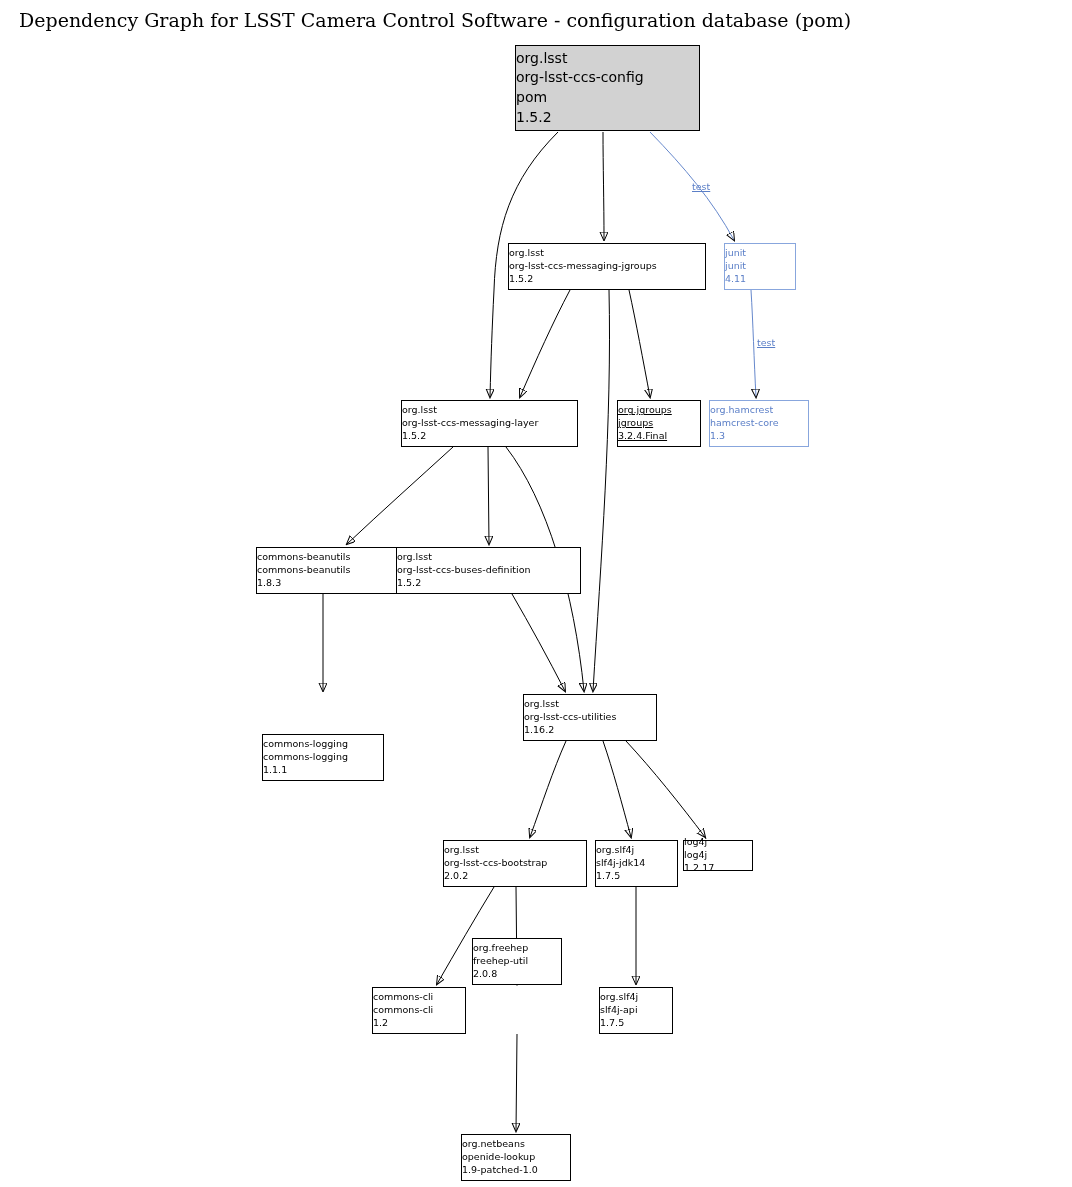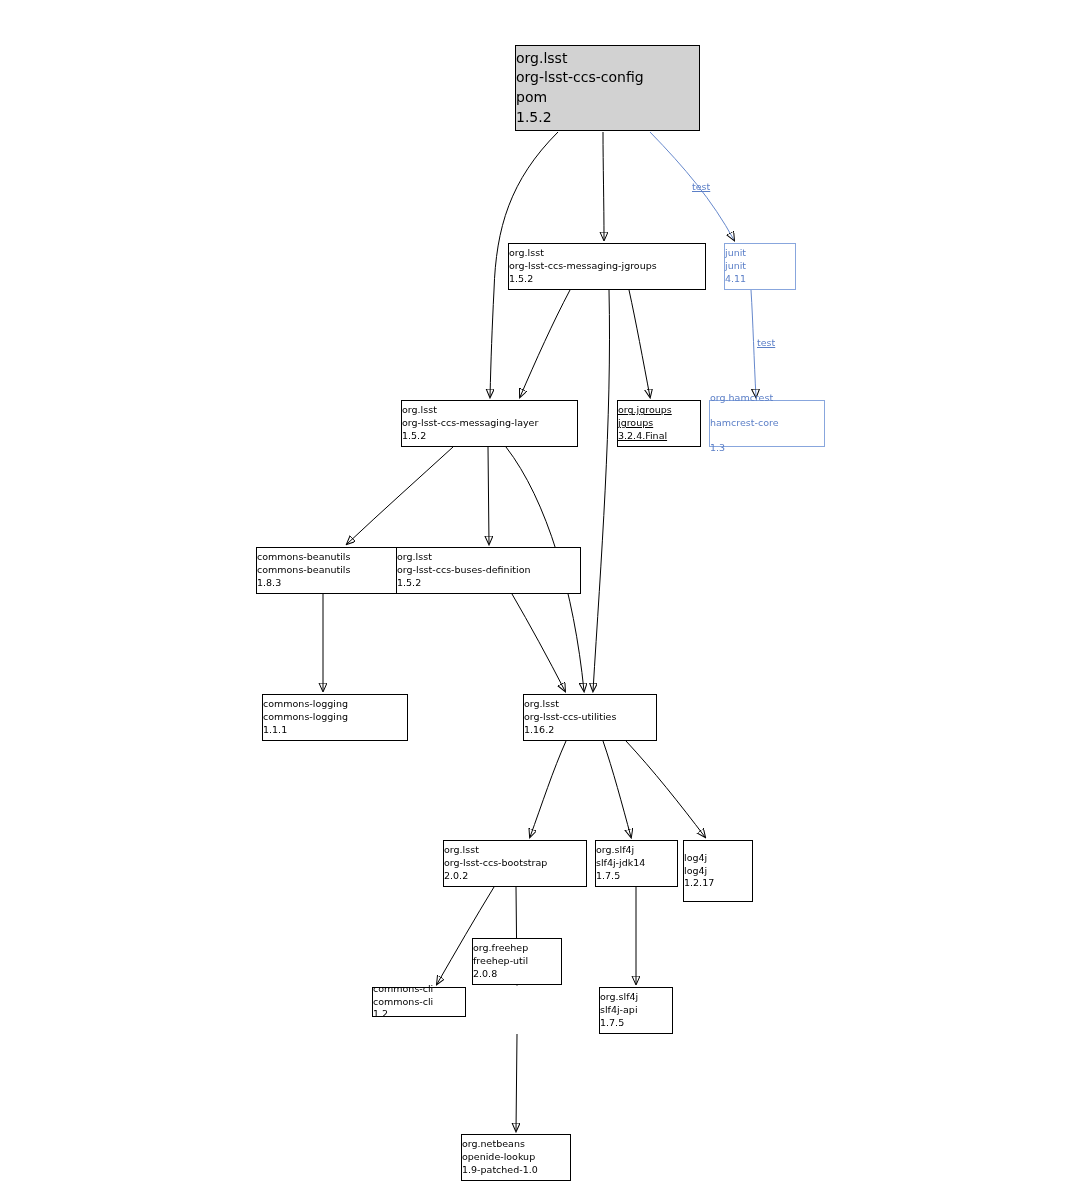--- a/index.html
+++ b/index.html
@@ -21,41 +21,42 @@
   .node.root { background:#d2d2d2; font-size:14px; line-height:1.4; }
   .node.test { border-color:#88a6dd; color:#5b7fc7; }
   .edge-label { position:absolute; font-size:9.5px; color:#5b7fc7;text-decoration:underline; }
 
   
   .n-config            { left:515px; top:45px;  width:185px; height:86px; }
   .n-messaging-jgroups { left:508px; top:243px; width:198px; height:47px; }
   .n-junit             { left:712px; top:243px; width:72px;  height:47px;margin-left:12px; }
   .n-messaging-layer   { left:401px; top:400px; width:177px; height:47px; }
   .n-jgroups           { left:617px; top:400px; width:84px;  height:47px;text-decoration:underline; }
-  .n-hamcrest          { left:709px; top:400px; width:116px; height:47px;gap:12px; }
+  .n-hamcrest          { left:709px; top:400px; width:100px; height:47px; }
   .n-commons-beanutils { left:256px; top:547px; width:152px; height:47px; }
   .n-buses-definition  { left:396px; top:547px; width:185px; height:47px; }
-  .n-commons-logging   { left:262px; top:694px; width:146px; height:47px; }
+  .n-commons-logging   { left:262px; top:734px; width:122px; height:47px; }
   .n-utilities         { left:523px; top:694px; width:134px; height:47px; }
   .n-bootstrap         { left:443px; top:840px; width:144px; height:47px; }
   .n-slf4j-jdk14       { left:595px; top:840px; width:83px;  height:47px; }
-  .n-log4j             { left:683px; top:840px; width:70px;  height:62px; }
-  .n-commons-cli       { left:372px; top:987px; width:94px;  height:30px; }
+  .n-log4j             { left:683px; top:840px; width:70px;  height:31px; }
+  .n-commons-cli       { left:372px; top:987px; width:94px;  height:47px; }
   .n-freehep-util      { left:472px; top:938px; width:90px;  height:47px; }
   .n-slf4j-api         { left:599px; top:987px; width:74px;  height:47px; }
   .n-openide-lookup    { left:461px; top:1134px; width:110px; height:47px; }
 
   .l-test-1 { left:692px; top:181px; }
   .l-test-2 { left:757px; top:337px; }
 </style>
 </head>
 <body>
 
 <div class="canvas">
 
+  <div class="title">Dependency Graph for LSST Camera Control Software - configuration database (pom)</div>
 
   <svg class="edges" viewBox="0 0 1072 1187" xmlns="http://www.w3.org/2000/svg">
     <defs>
       <marker id="arrow-black" markerWidth="10" markerHeight="10" refX="8" refY="4" orient="auto" markerUnits="userSpaceOnUse">
         <path d="M0,0 L9,4 L0,8 z" fill="#000000" stroke="none"></path>
       </marker>
       <marker id="arrow-blue" markerWidth="10" markerHeight="10" refX="8" refY="4" orient="auto" markerUnits="userSpaceOnUse">
         <path d="M0,0 L9,4 L0,8 z" fill="#6688cc" stroke="none"></path>
       </marker>
     </defs>

